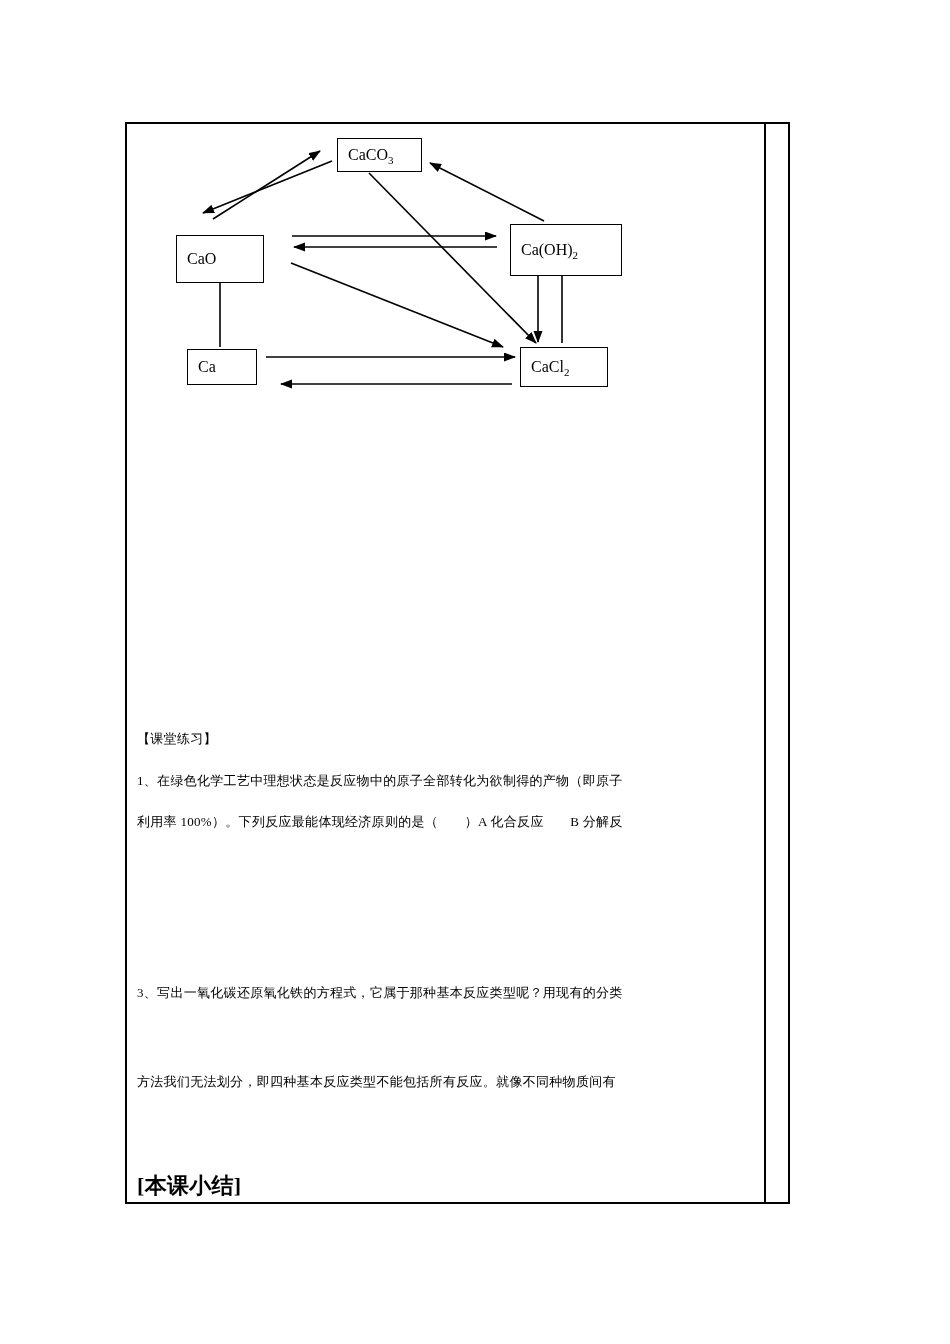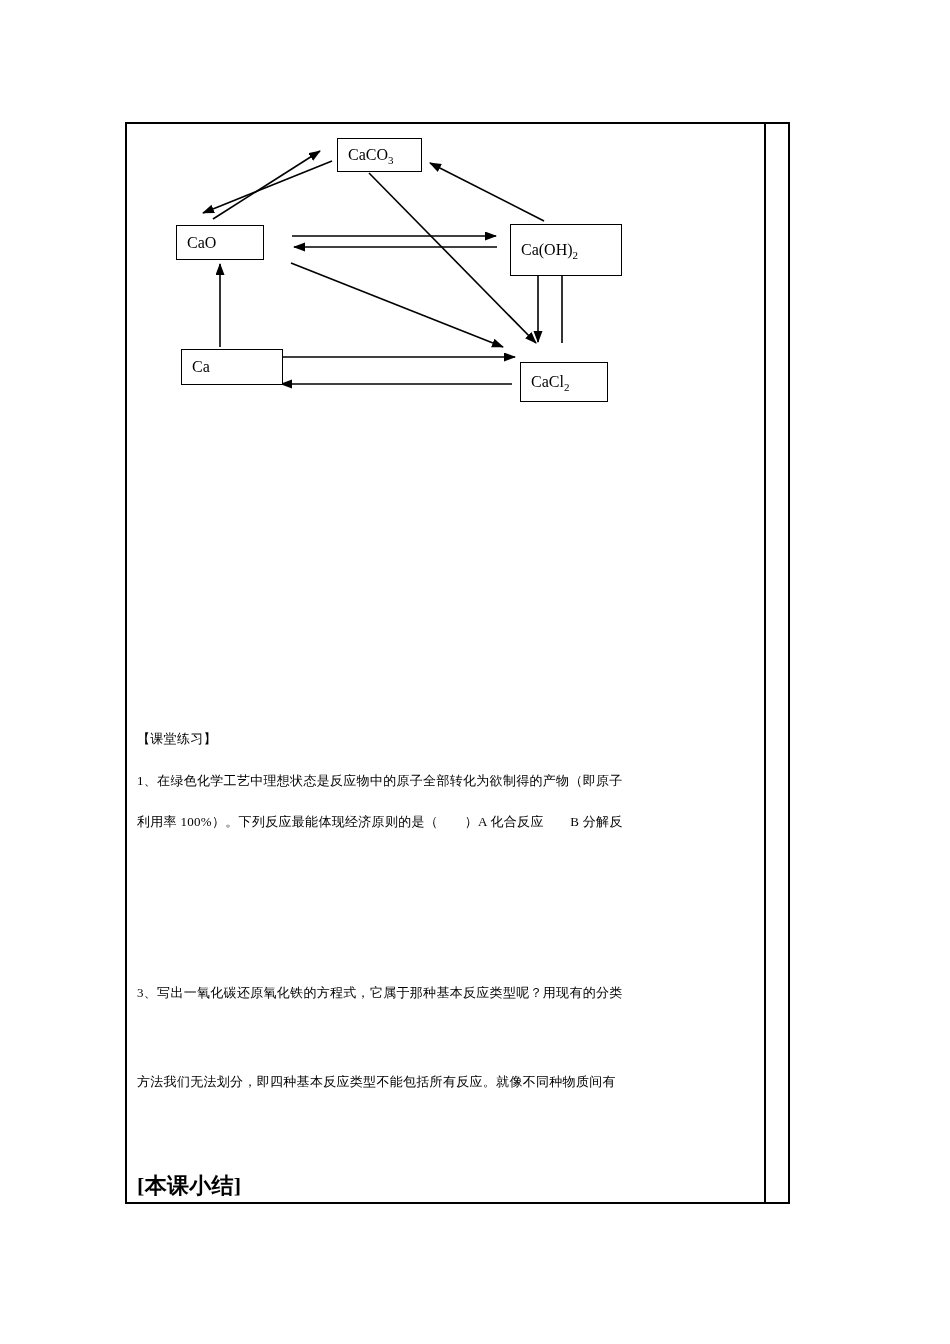--- a/index.html
+++ b/index.html
@@ -50,24 +50,24 @@
     border: 1.5px solid #000000;
     background: #ffffff;
     box-sizing: border-box;
     display: flex;
     align-items: center;
     padding-left: 10px;
     font-size: 16px;
   }
   .node sub { font-size: 11px; line-height: 0; }
   .node-caco3 { left: 337px; top: 138px; width: 85px;  height: 34px; }
-  .node-cao   { left: 176px; top: 225px; width: 88px;  height: 35px; }
+  .node-cao   { left: 176px; top: 235px; width: 88px;  height: 48px; }
   .node-caoh2 { left: 510px; top: 224px; width: 112px; height: 52px; }
-  .node-ca    { left: 181px; top: 349px; width: 102px;  height: 36px; }
-  .node-cacl2 { left: 520px; top: 347px; width: 88px;  height: 40px; margin-top: 15px; }
+  .node-ca    { left: 187px; top: 349px; width: 70px;  height: 36px; }
+  .node-cacl2 { left: 520px; top: 347px; width: 88px;  height: 40px; }
   
   .tline {
     position: absolute;
     left: 137px;
     font-size: 13px;
     line-height: 24px;
     white-space: pre;
     letter-spacing: 0.3px;
   }
   .bold { font-weight: bold; font-size: 22px; }

